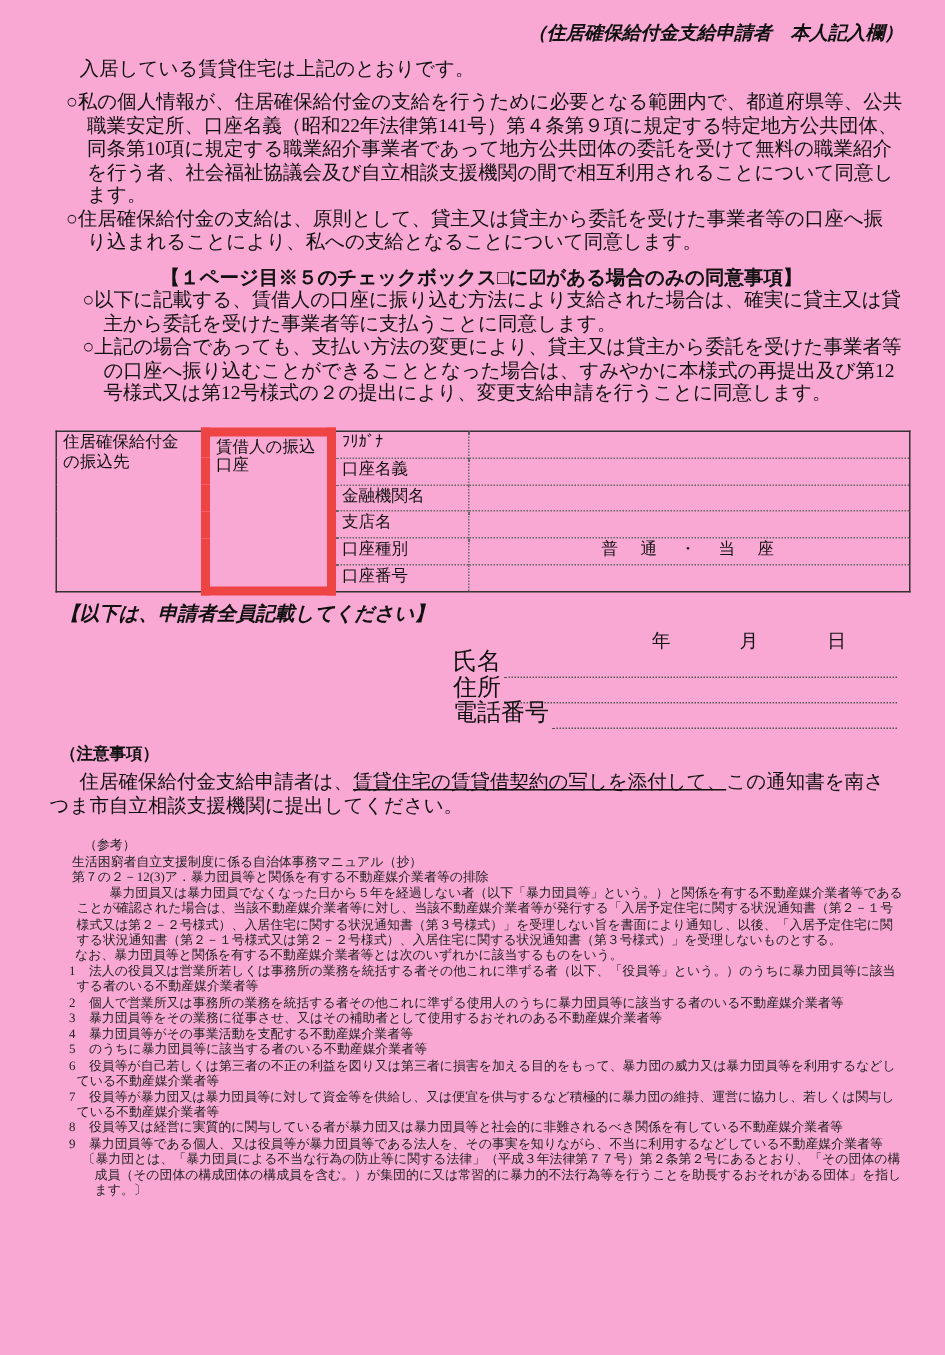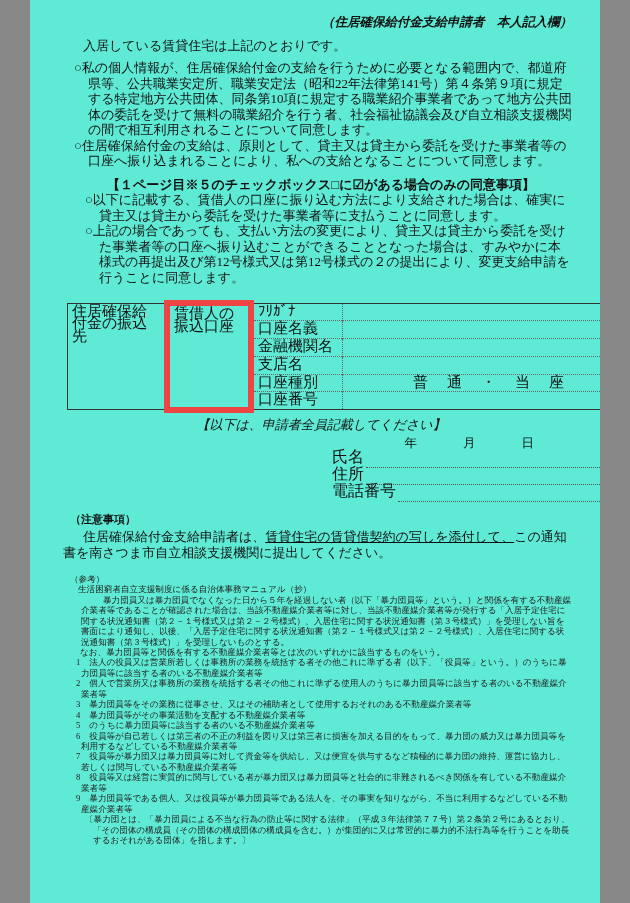--- a/index.html
+++ b/index.html
@@ -1,73 +1,73 @@
 <!DOCTYPE html>
 <html><head>
 <meta charset="utf-8">
 <style>
   html,body { margin:0; padding:0; background:#888; }
   .page {
-    width:570px; height:903px; background:#5eead4; color:#111;
+    width:630px; height:903px; background:#f9a8d4; color:#111;
     font-family:"Liberation Serif","DejaVu Serif",serif;
     position:relative; box-sizing:border-box;
     padding:14px 28px 0 40px; margin:0 auto; overflow:hidden;
   }
   
   .hdr-right { text-align:right; font-weight:bold; font-style:italic; font-size:12.5px; line-height:16px; }
   .intro { margin:8px 0 6px 0; font-size:13px; line-height:16px; text-indent:13px; }
   
   .bullets { margin:0; }
   .bullet-item { font-size:13px; line-height:15.5px; margin-left:4px; padding-left:14px; text-indent:-14px; }
   .bullets-main { margin-top:6px; margin-bottom:8px; }
   .cond-heading { font-size:13px; font-weight:bold; line-height:15.5px; margin-top:7px;text-align:center; }
   .bullets-cond .bullet-item { margin-left:15px; }
   
   table.bank { border-collapse:collapse; margin:15px 0 0 -3px; width:570px; table-layout:fixed;
-               font-size:15px; }
+               font-size:11px; }
   table.bank td { padding:1px 4px; height:14.8px; vertical-align:top; line-height:12.5px; }
   td.c1 { width:88px; border:1px solid #333; }
   td.c2 { width:70px; border:6px solid #ef4444;font-family:Liberation Serif, serif; }
   td.lbl { width:80px; border-left:1px solid #333; border-right:1px dotted #666; }
   td.val { border-right:1px solid #333; }
   tr.rsep td.lbl, tr.rsep td.val { border-top:1px dotted #666; }
   tr.first td.lbl, tr.first td.val { border-top:1px solid #333; }
   tr.last td.lbl, tr.last td.val { border-bottom:1px solid #333; }
   td.val.center { text-align:center; letter-spacing:2px; }
   
-  .all-note { text-align:center; font-weight:normal; font-style:italic; font-size:13px; margin-top:4px; line-height:16px; }
+  .all-note { text-align:left; font-weight:bold; font-style:italic; font-size:13px; margin-top:4px; line-height:16px; }
   .date-line { display:flex; justify-content:flex-end; gap:46px; margin-right:38px; font-size:12.5px; margin-top:3px; line-height:15px; }
   .field-row { display:flex; margin-left:262px; width:296px; font-size:16px; height:17px; align-items:flex-end; }
   .field-row .flabel { white-space:nowrap; padding-right:2px; }
   .field-row .ffill { flex:1; border-bottom:1px dotted #555; height:100%; }
   
   .notes-heading { font-weight:bold; font-size:11px; margin-top:9px; line-height:16px; }
   .notes-body { font-size:13px; line-height:16px; margin:2px 0 0 -7px; text-indent:20px; }
   .u { text-decoration:underline; }
   
   .reference { font-size:8.6px; line-height:10.45px; margin-top:13px; color:#222; }
-  .ref-title { margin-left:0; }
+  .ref-title { margin-left:16px; }
   .ref-sub { margin-left:8px; }
   .ref-para { margin-left:11px; text-indent:22px; }
   .ref-nao { margin-left:10px; }
   .ref-item { margin-left:6px; padding-left:5px; text-indent:-5px; }
   .ref-item .num { margin-right:9px; }
   .ref-foot { margin:0 0 0 23px; padding-left:0; text-indent:-8px; }
 </style>
 </head>
 <body>
 
 <div class="page">
 
   <div class="hdr-right">（住居確保給付金支給申請者　本人記入欄）</div>
 
   <p class="intro">入居している賃貸住宅は上記のとおりです。</p>
 
   <div class="bullets bullets-main">
-    <div class="bullet-item"><span>○</span><span>私の個人情報が、住居確保給付金の支給を行うために必要となる範囲内で、都道府県等、公共職業安定所、職業安定法（昭和22年法律第141号）第４条第９項に規定する特定地方公共団体、同条第10項に規定する職業紹介事業者であって地方公共団体の委託を受けて無料の職業紹介を行う者、社会福祉協議会及び自立相談支援機関の間で相互利用されることについて同意します。</span></div>
+    <div class="bullet-item"><span>○</span><span>私の個人情報が、住居確保給付金の支給を行うために必要となる範囲内で、都道府県等、公共職業安定所、口座名義（昭和22年法律第141号）第４条第９項に規定する特定地方公共団体、同条第10項に規定する職業紹介事業者であって地方公共団体の委託を受けて無料の職業紹介を行う者、社会福祉協議会及び自立相談支援機関の間で相互利用されることについて同意します。</span></div>
     <div class="bullet-item"><span>○</span><span>住居確保給付金の支給は、原則として、貸主又は貸主から委託を受けた事業者等の口座へ振り込まれることにより、私への支給となることについて同意します。</span></div>
   </div>
 
   <div class="cond-heading">【１ページ目※５のチェックボックス□に☑がある場合のみの同意事項】</div>
 
   <div class="bullets bullets-cond">
     <div class="bullet-item"><span>○</span><span>以下に記載する、賃借人の口座に振り込む方法により支給された場合は、確実に貸主又は貸主から委託を受けた事業者等に支払うことに同意します。</span></div>
     <div class="bullet-item"><span>○</span><span>上記の場合であっても、支払い方法の変更により、貸主又は貸主から委託を受けた事業者等の口座へ振り込むことができることとなった場合は、すみやかに本様式の再提出及び第12号様式又は第12号様式の２の提出により、変更支給申請を行うことに同意します。</span></div>
   </div>
 
@@ -122,20 +122,21 @@
     <span class="flabel">電話番号</span>
     <span class="ffill"></span>
   </div>
 
   <div class="notes-heading">（注意事項）</div>
   <p class="notes-body"><span>住居確保給付金支給申請者は、</span><span class="u">賃貸住宅の賃貸借契約の写しを添付して、</span><span>この通知書を南さつま市自立相談支援機関に提出してください。</span></p>
 
   <div class="reference">
     <div class="ref-title">（参考）</div>
     <div class="ref-sub">生活困窮者自立支援制度に係る自治体事務マニュアル（抄）</div>
+    <div class="ref-sub">第７の２－12(3)ア．暴力団員等と関係を有する不動産媒介業者等の排除</div>
     <div class="ref-para">暴力団員又は暴力団員でなくなった日から５年を経過しない者（以下「暴力団員等」という。）と関係を有する不動産媒介業者等であることが確認された場合は、当該不動産媒介業者等に対し、当該不動産媒介業者等が発行する「入居予定住宅に関する状況通知書（第２－１号様式又は第２－２号様式）、入居住宅に関する状況通知書（第３号様式）」を受理しない旨を書面により通知し、以後、「入居予定住宅に関する状況通知書（第２－１号様式又は第２－２号様式）、入居住宅に関する状況通知書（第３号様式）」を受理しないものとする。</div>
     <div class="ref-nao">なお、暴力団員等と関係を有する不動産媒介業者等とは次のいずれかに該当するものをいう。</div>
 
     <div class="ref-item"><span class="num">1</span><span>法人の役員又は営業所若しくは事務所の業務を統括する者その他これに準ずる者（以下、「役員等」という。）のうちに暴力団員等に該当する者のいる不動産媒介業者等</span></div>
     <div class="ref-item"><span class="num">2</span><span>個人で営業所又は事務所の業務を統括する者その他これに準ずる使用人のうちに暴力団員等に該当する者のいる不動産媒介業者等</span></div>
     <div class="ref-item"><span class="num">3</span><span>暴力団員等をその業務に従事させ、又はその補助者として使用するおそれのある不動産媒介業者等</span></div>
     <div class="ref-item"><span class="num">4</span><span>暴力団員等がその事業活動を支配する不動産媒介業者等</span></div>
     <div class="ref-item"><span class="num">5</span><span>のうちに暴力団員等に該当する者のいる不動産媒介業者等</span></div>
     <div class="ref-item"><span class="num">6</span><span>役員等が自己若しくは第三者の不正の利益を図り又は第三者に損害を加える目的をもって、暴力団の威力又は暴力団員等を利用するなどしている不動産媒介業者等</span></div>
     <div class="ref-item"><span class="num">7</span><span>役員等が暴力団又は暴力団員等に対して資金等を供給し、又は便宜を供与するなど積極的に暴力団の維持、運営に協力し、若しくは関与している不動産媒介業者等</span></div>

